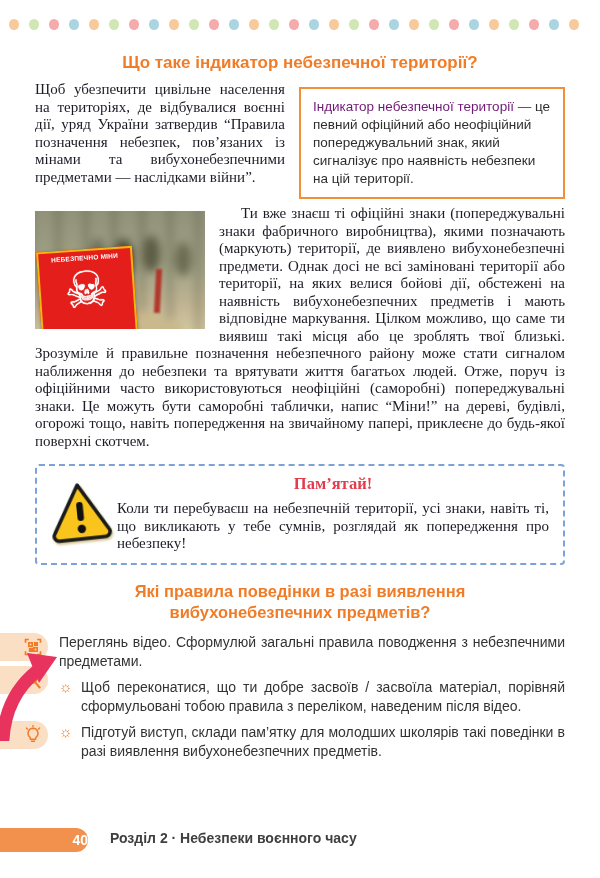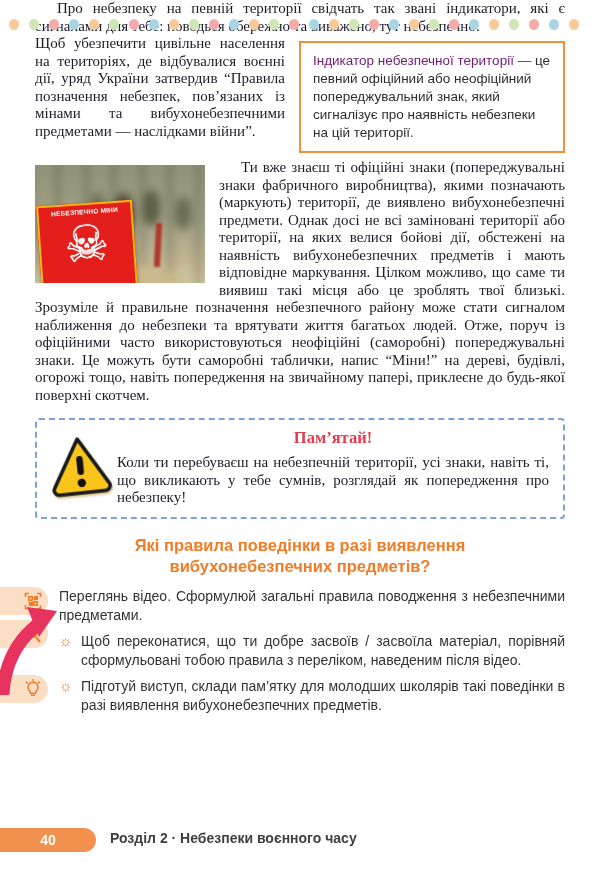--- a/index.html
+++ b/index.html
@@ -67,36 +67,36 @@
 
   
   .mbar{position:absolute;left:-35px;width:48px;height:28px;background:#fbdfc4;
      border-radius:0 14px 14px 0;display:flex;align-items:center;justify-content:flex-end;
      padding-right:5px;box-sizing:border-box;}
   .arrow-wrap{position:absolute;left:-38px;top:4px;z-index:3;}
 
   
   .footer{position:absolute;left:0;right:0;top:816px;}
   .dashes{position:absolute;top:0;left:0;right:0;height:5px;white-space:nowrap;overflow:hidden;}
-  .page-badge{position:absolute;top:12px;left:0;width:96px;height:24px;background:#f2914e;
+  .page-badge{position:absolute;top:12px;left:0;width:88px;height:24px;background:#f2914e;
      border-radius:0 13px 13px 0;color:#fff;font-family:"Liberation Sans", sans-serif;
-     font-weight:bold;font-size:14px;line-height:24px;text-align:center;}
+     font-weight:bold;font-size:14px;line-height:24px;text-align:right;}
   .chapter{position:absolute;top:14px;left:110px;color:#3f3f3f;
      font-family:"Liberation Sans", sans-serif;font-weight:bold;font-size:14px;}
 </style>
 </head>
 <body>
 
 <div class="page">
 
   <div class="dots" id="top-dots"><span style="background: rgb(248, 201, 154);"></span><span style="background: rgb(207, 230, 181);"></span><span style="background: rgb(245, 171, 171);"></span><span style="background: rgb(169, 213, 226);"></span><span style="background: rgb(248, 201, 154);"></span><span style="background: rgb(207, 230, 181);"></span><span style="background: rgb(245, 171, 171);"></span><span style="background: rgb(169, 213, 226);"></span><span style="background: rgb(248, 201, 154);"></span><span style="background: rgb(207, 230, 181);"></span><span style="background: rgb(245, 171, 171);"></span><span style="background: rgb(169, 213, 226);"></span><span style="background: rgb(248, 201, 154);"></span><span style="background: rgb(207, 230, 181);"></span><span style="background: rgb(245, 171, 171);"></span><span style="background: rgb(169, 213, 226);"></span><span style="background: rgb(248, 201, 154);"></span><span style="background: rgb(207, 230, 181);"></span><span style="background: rgb(245, 171, 171);"></span><span style="background: rgb(169, 213, 226);"></span><span style="background: rgb(248, 201, 154);"></span><span style="background: rgb(207, 230, 181);"></span><span style="background: rgb(245, 171, 171);"></span><span style="background: rgb(169, 213, 226);"></span><span style="background: rgb(248, 201, 154);"></span><span style="background: rgb(207, 230, 181);"></span><span style="background: rgb(245, 171, 171);"></span><span style="background: rgb(169, 213, 226);"></span><span style="background: rgb(248, 201, 154);"></span></div>
 
   <div class="content">
+    <h1 class="sec">Що таке індикатор небезпечної території?</h1>
 
-    <p class="body indent">Про небезпеку на певній території свідчать так звані індикатори, які є сигналами для тебе: поводься обережно та виважено, тут небезпечно.</p>
 
     <div class="flow1">
       <aside class="defbox">
         <b>Індикатор небезпечної території —</b>
         <span>це певний офіційний або неофіційний попереджувальний знак, який сигналізує про наявність небезпеки на цій території.</span>
       </aside>
       <p class="body">Щоб убезпечити цивільне населення на територіях, де відбувалися воєнні дії, уряд України затвердив “Правила позначення небезпек, пов’язаних із мінами та вибухонебезпечними предметами — наслідками війни”.</p>
     </div>
 
     <div class="flow2">

